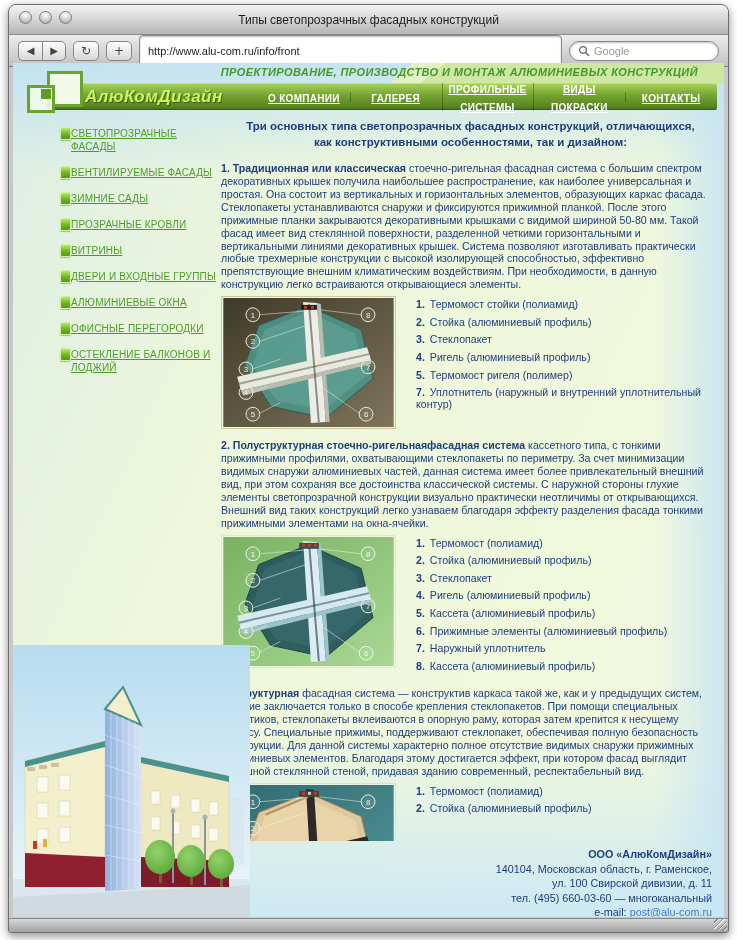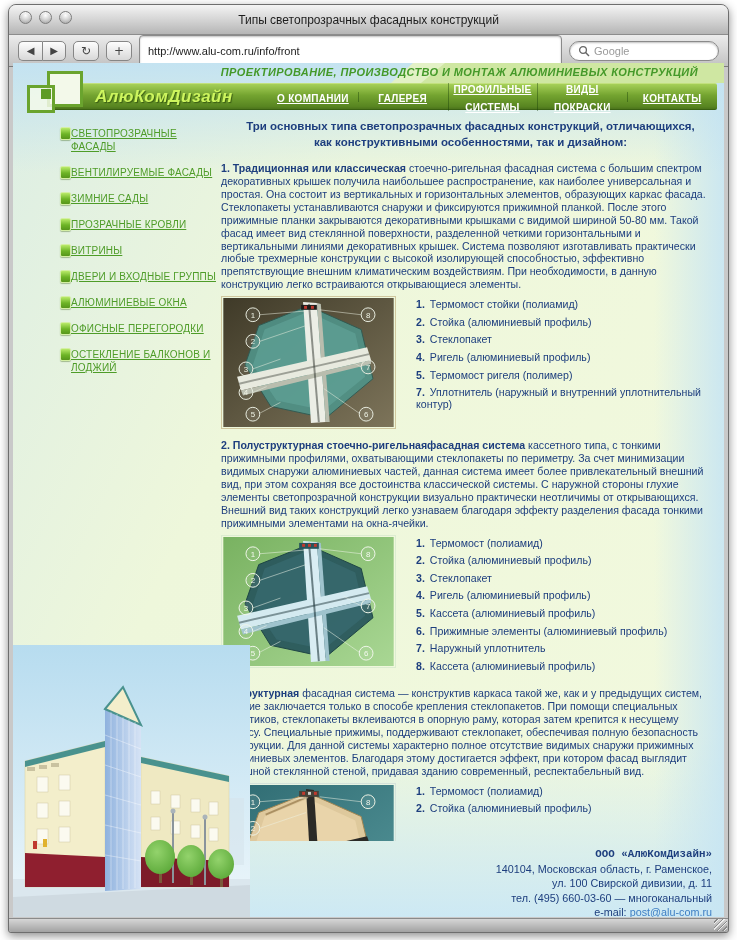--- a/index.html
+++ b/index.html
@@ -57,21 +57,21 @@
   .tagline .band { position:absolute; inset:0; background:#cfe7a2;
     clip-path:polygon(432px 0, 100% 0, 100% 100%, 408px 100%); }
   .tagline .txt { position:absolute; top:3px; right:26px; font-size:11px; font-weight:bold; font-style:italic;
     color:#449929; letter-spacing:.4px; white-space:nowrap; }
 
   .navbar { position:absolute; top:20px; left:40px; right:7px; height:27px;
     background:linear-gradient(#a6d058,#74a430 45%,#588521 90%,#4c741c);
     border-top:1px solid #c2e07e; border-bottom:1px solid #396112; border-radius:2px;
     display:flex; align-items:center; }
   .logotext { padding-left:32px; width:205px; font-size:17px; font-weight:bold; color:#cdf55e;
-    text-shadow:1px 1px 1px rgba(40,70,10,.7); letter-spacing:.5px; font-style:italic;margin-left:10px; }
+    text-shadow:1px 1px 1px rgba(40,70,10,.7); letter-spacing:.5px; font-style:italic; }
   ul.nav { flex:1; display:flex; list-style:none; align-items:center; height:100%; }
   ul.nav li { flex:1; text-align:center; position:relative; }
   ul.nav li + li::before { content:""; position:absolute; left:0; top:4px; bottom:4px; width:1px; background:rgba(20,60,5,.4); }
   ul.nav a { color:#fff; font-size:10px; font-weight:bold; text-decoration:underline; letter-spacing:.3px; cursor:pointer; }
 
   .logobox { position:absolute; top:6px; left:8px; width:68px; height:46px; }
   .logobox .bigsq { position:absolute; right:6px; top:2px; width:36px; height:36px; border:3px solid #6aa42e; background:#f3f9ea; }
   .logobox .smallsq { position:absolute; left:6px; bottom:2px; width:28px; height:28px; border:3px solid #6aa42e; background:rgba(243,249,234,.85); }
   .logobox .dot { position:absolute; left:20px; top:20px; width:10px; height:10px; background:#5d9b26; }
 
@@ -96,21 +96,21 @@
   ol.legend li { font-size:10.6px; margin-bottom:5.4px; line-height:1.15; }
   ol.legend b { margin-right:5px; }
 
   .callout-line { stroke-width:.7; opacity:.75; }
   .callout-circle { fill:rgba(255,255,255,.07); stroke-width:1; }
   .callout-num { font-size:8px; text-anchor:middle; font-family:"Liberation Sans",sans-serif; }
 
   .building { position:absolute; left:0; bottom:0; width:237px; height:272px; }
 
   .footer { position:absolute; top:784px; right:12px; text-align:right; font-size:10.8px; line-height:1.35; color:#1d3e7e; }
-  .footer .co { font-weight:bold;font-family:Liberation Mono, monospace; }
+  .footer .co { font-weight:bold; }
   .footer a { color:#3f7fc4; text-decoration:underline; cursor:pointer; }
 </style>
 </head>
 <body>
 
 <div class="window">
 
   <div class="titlebar">
     <div class="traffic">
       <span class="tl"></span>

